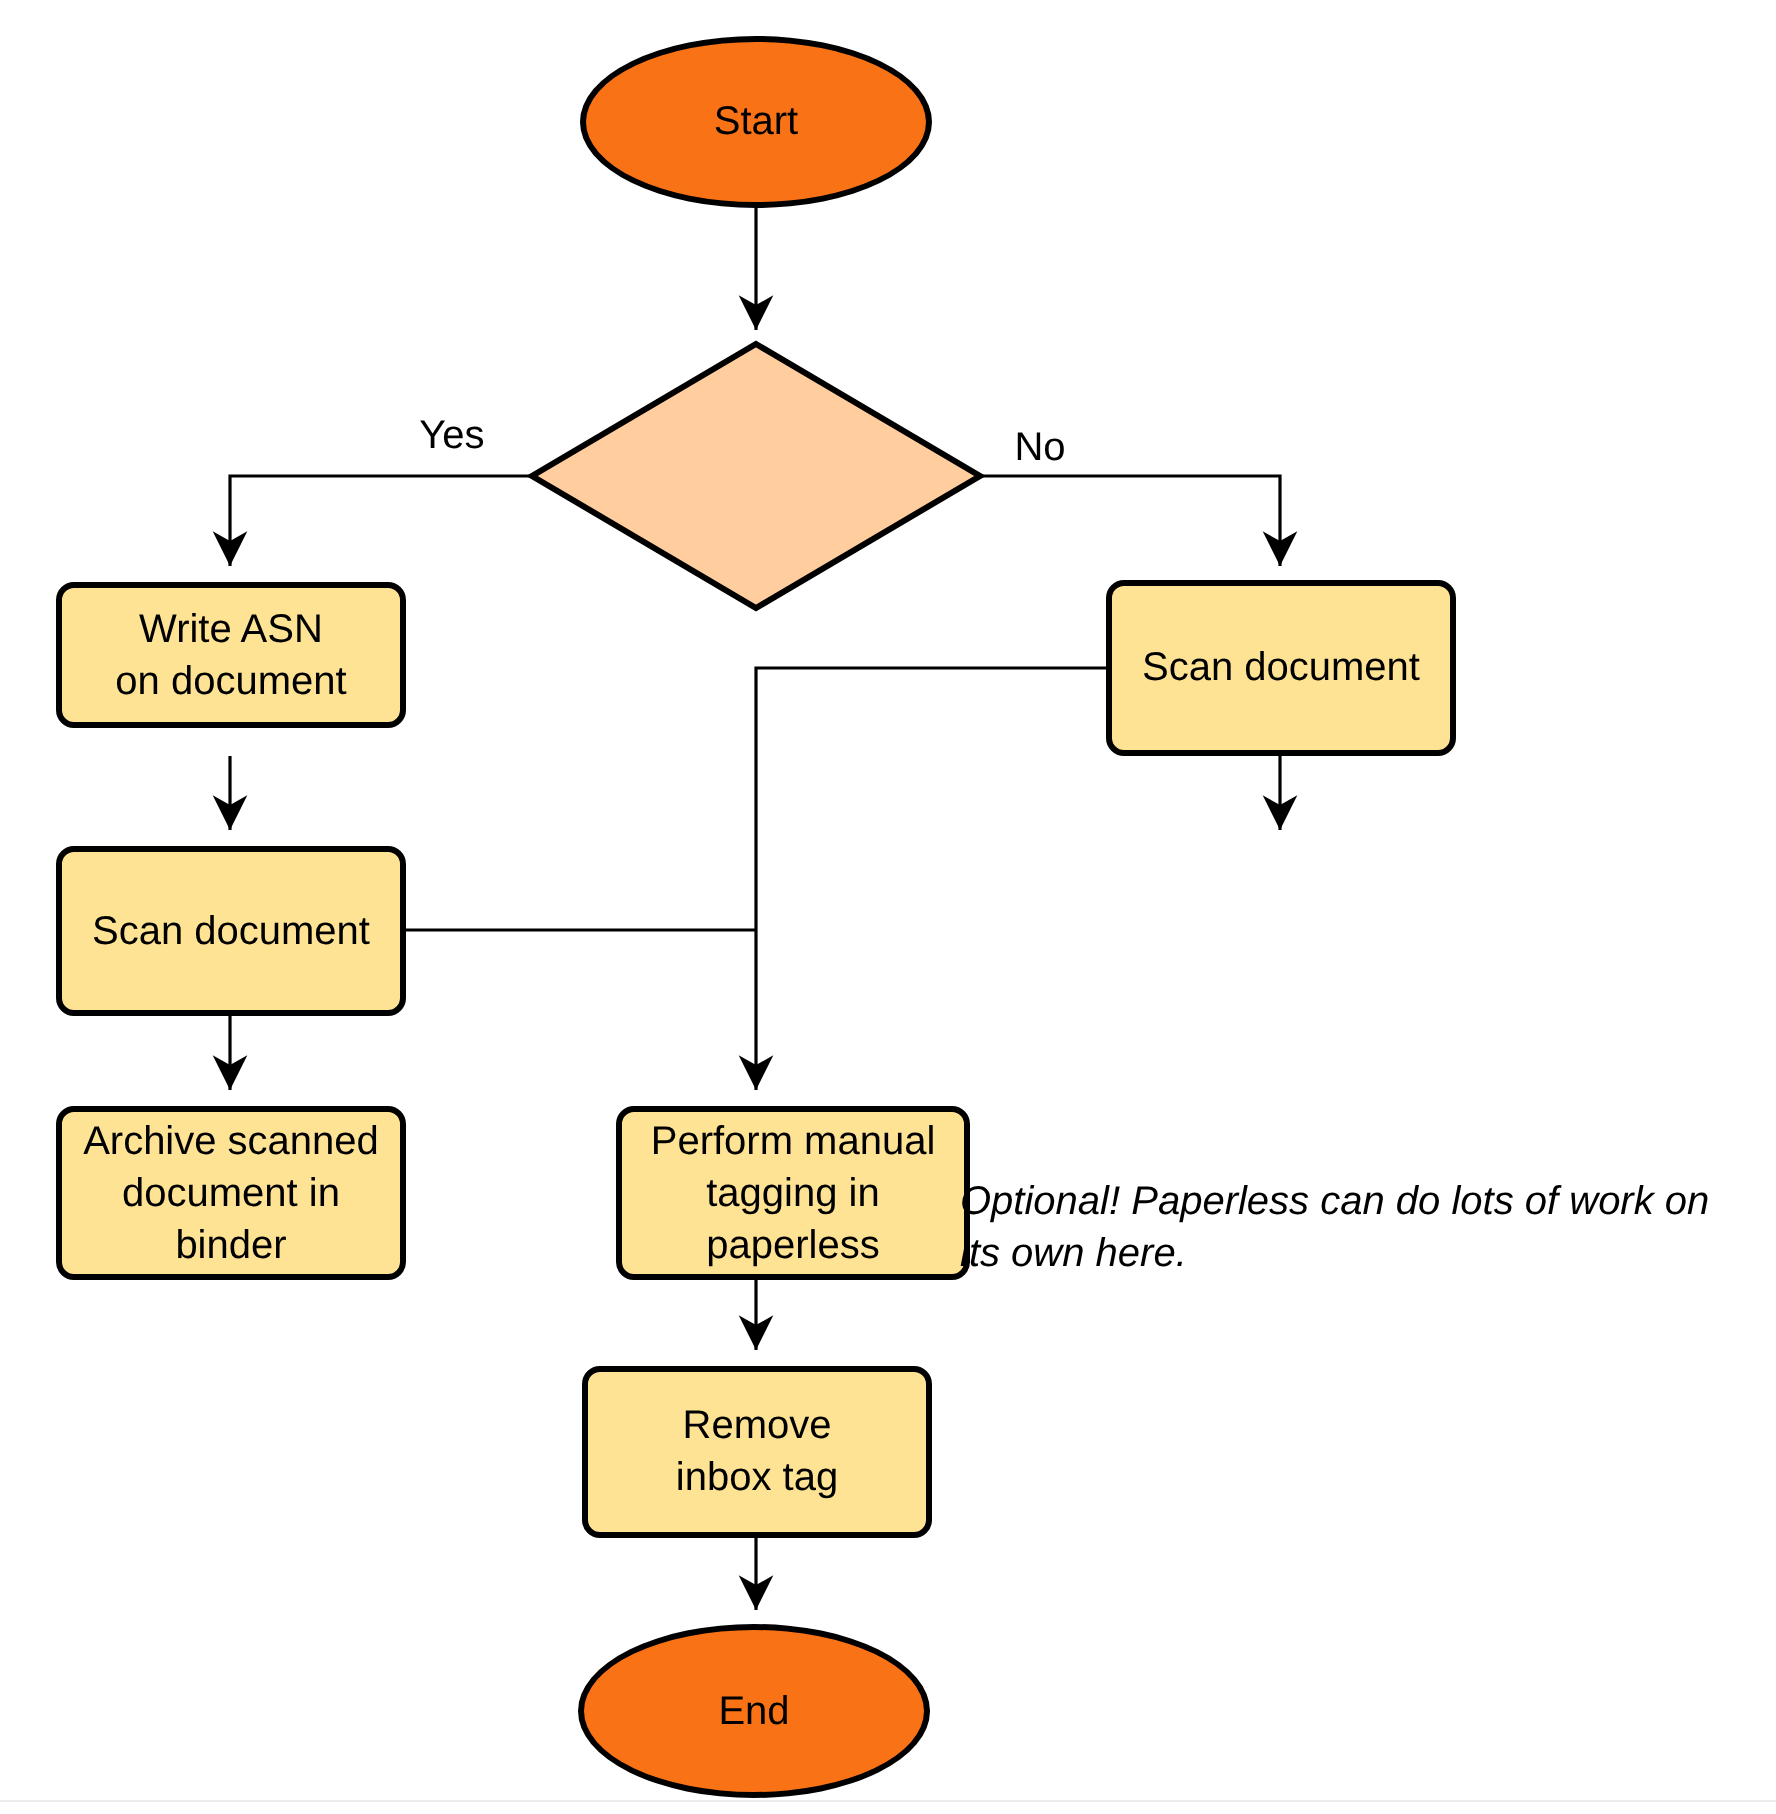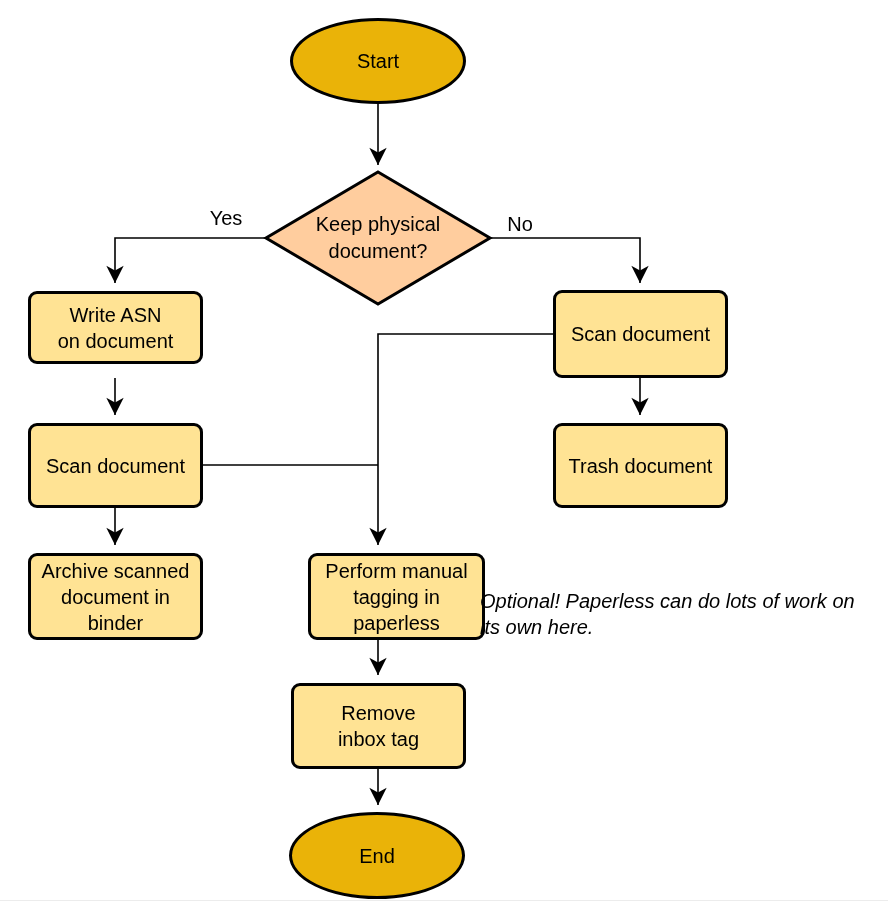--- a/index.html
+++ b/index.html
@@ -15,21 +15,21 @@
   .node{
     position:absolute;
     box-sizing:border-box;
     display:flex;align-items:center;justify-content:center;
     text-align:center;
     white-space:pre-line;
     font-size:20px;line-height:26px;
     border:3px solid #000000;
   }
   .process{background:#FFE394;border-radius:9px;}
-  .terminal{background:#eab308;border-radius:50%;}
+  .terminal{background:#f97316;border-radius:50%;}
   .node-write-asn{left:28px;top:291px;width:175px;height:73px;}
   .node-scan-left{left:28px;top:423px;width:175px;height:85px;}
   .node-archive{left:28px;top:553px;width:175px;height:87px;justify-content:center;}
   .node-scan-right{left:553px;top:290px;width:175px;height:88px;}
   .node-trash{left:553px;top:423px;width:175px;height:85px;}
   .node-tagging{left:308px;top:553px;width:177px;height:87px;}
   .node-remove{left:291px;top:683px;width:175px;height:86px;}
   .node-start{left:290px;top:18px;width:176px;height:86px;}
   .node-end{left:289px;top:812px;width:176px;height:87px;}
   .decision-label{
@@ -77,22 +77,20 @@
     <path d="M203,465 L378,465" fill="none" stroke="#000000" stroke-width="1.6"></path>
     <path d="M553,334 L378,334 L378,545" fill="none" stroke="#000000" stroke-width="1.6" marker-end="url(#arrow)"></path>
     <path d="M378,640 L378,675" fill="none" stroke="#000000" stroke-width="1.6" marker-end="url(#arrow)"></path>
     <path d="M378,769 L378,805" fill="none" stroke="#000000" stroke-width="1.6" marker-end="url(#arrow)"></path>
   </svg>
 
   <div class="node terminal node-start">
     <span>Start</span>
   </div>
 
-  <div class="decision-label">Keep physical
-document?</div>
 
   <div class="edge-label edge-label-yes">Yes</div>
   <div class="edge-label edge-label-no">No</div>
 
   <div class="node process node-write-asn">
     <span>Write ASN
 on document</span>
   </div>
 
   <div class="node process node-scan-left">
@@ -102,23 +100,20 @@
   <div class="node process node-archive">
     <span>Archive scanned
 document in
 binder</span>
   </div>
 
   <div class="node process node-scan-right">
     <span>Scan document</span>
   </div>
 
-  <div class="node process node-trash">
-    <span>Trash document</span>
-  </div>
 
   <div class="node process node-tagging">
     <span>Perform manual
 tagging in
 paperless</span>
   </div>
 
   <div class="annotation">Optional! Paperless can do lots of work on
 its own here.</div>
 

